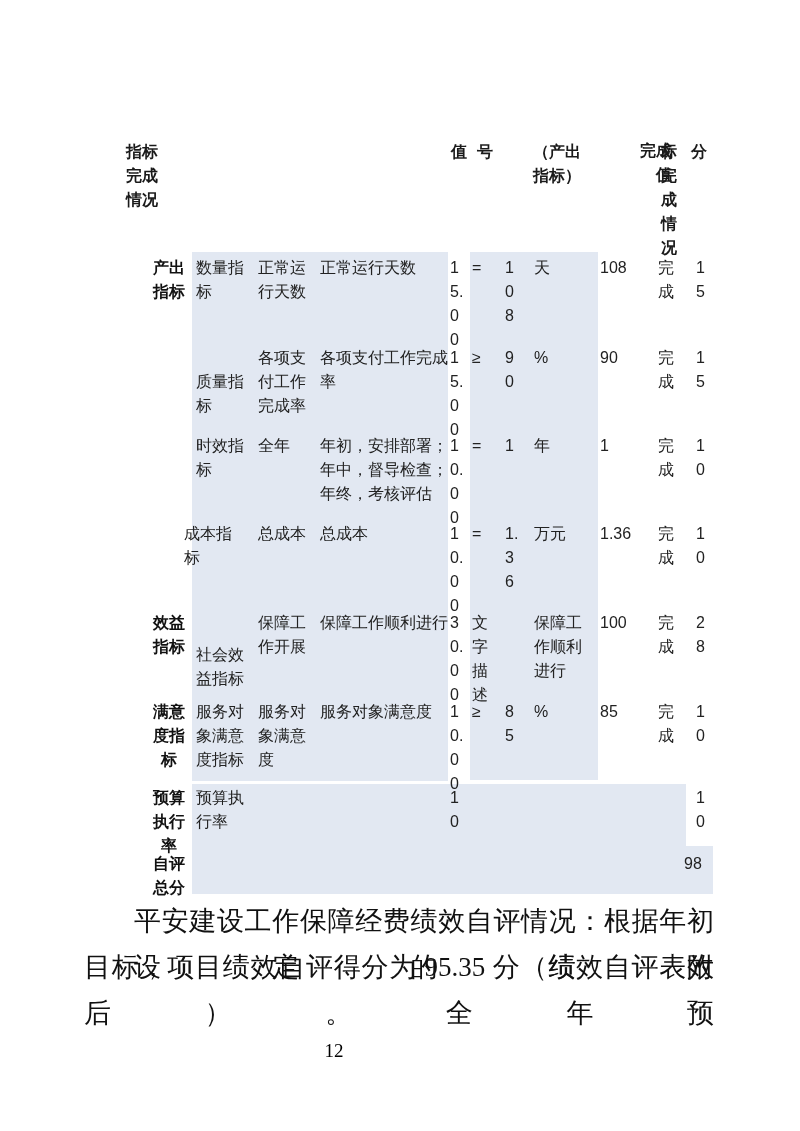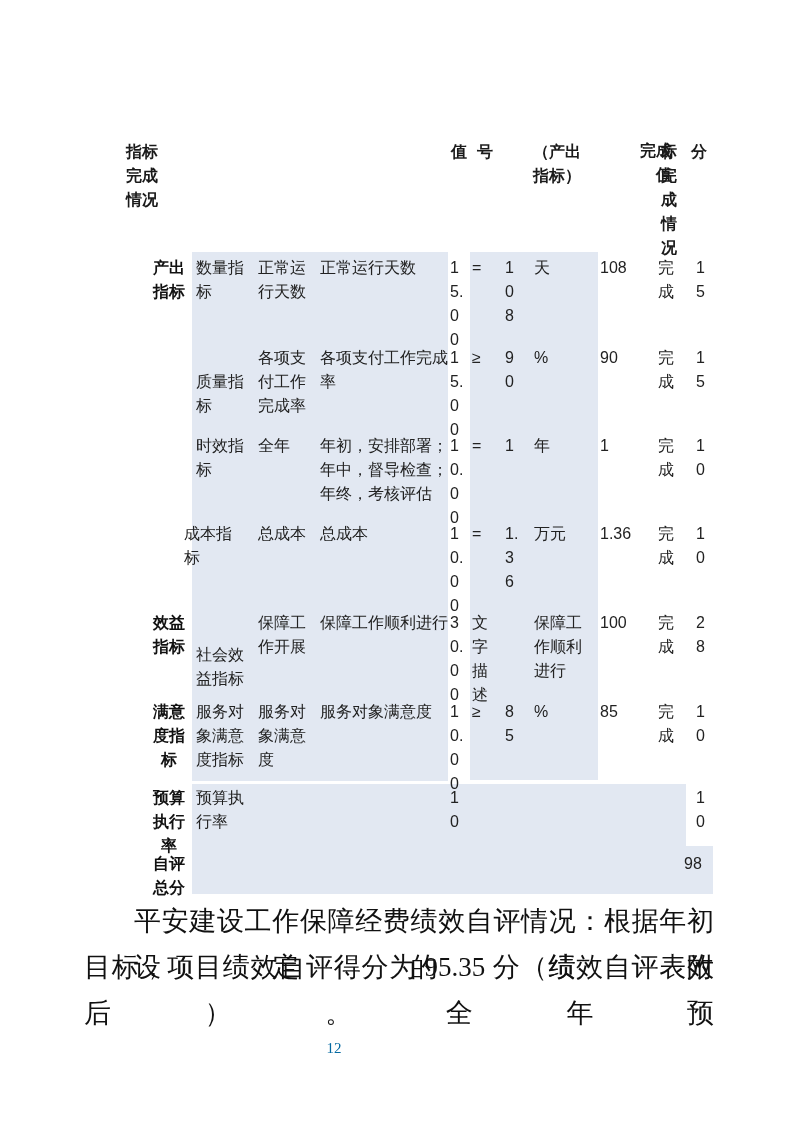--- a/index.html
+++ b/index.html
@@ -48,21 +48,21 @@
     font-size:27px;line-height:46px;color:#111;
     text-align:justify;text-align-last:justify;-moz-text-align-last:justify;
   }
   #para-line-1{top:898px;padding-left:50px;width:580px;}
   #para-line-2{top:944px;}
 
   .page-number{
     position:absolute;left:0;top:1040px;width:668px;
     text-align:center;
     font-family:"Liberation Serif","DejaVu Serif",serif;
-    font-size:15px;color:#0369a1;
+    font-size:19px;color:#000000;
   }
 </style>
 </head>
 <body>
 
 <div class="page">
 
   <div class="shade" id="shadeA" style="background: rgb(226, 232, 242);"></div>
   <div class="shade" id="shadeB" style="background: rgb(226, 232, 242);"></div>
   <div class="shade" id="shadeC" style="background: rgb(226, 232, 242);"></div>

